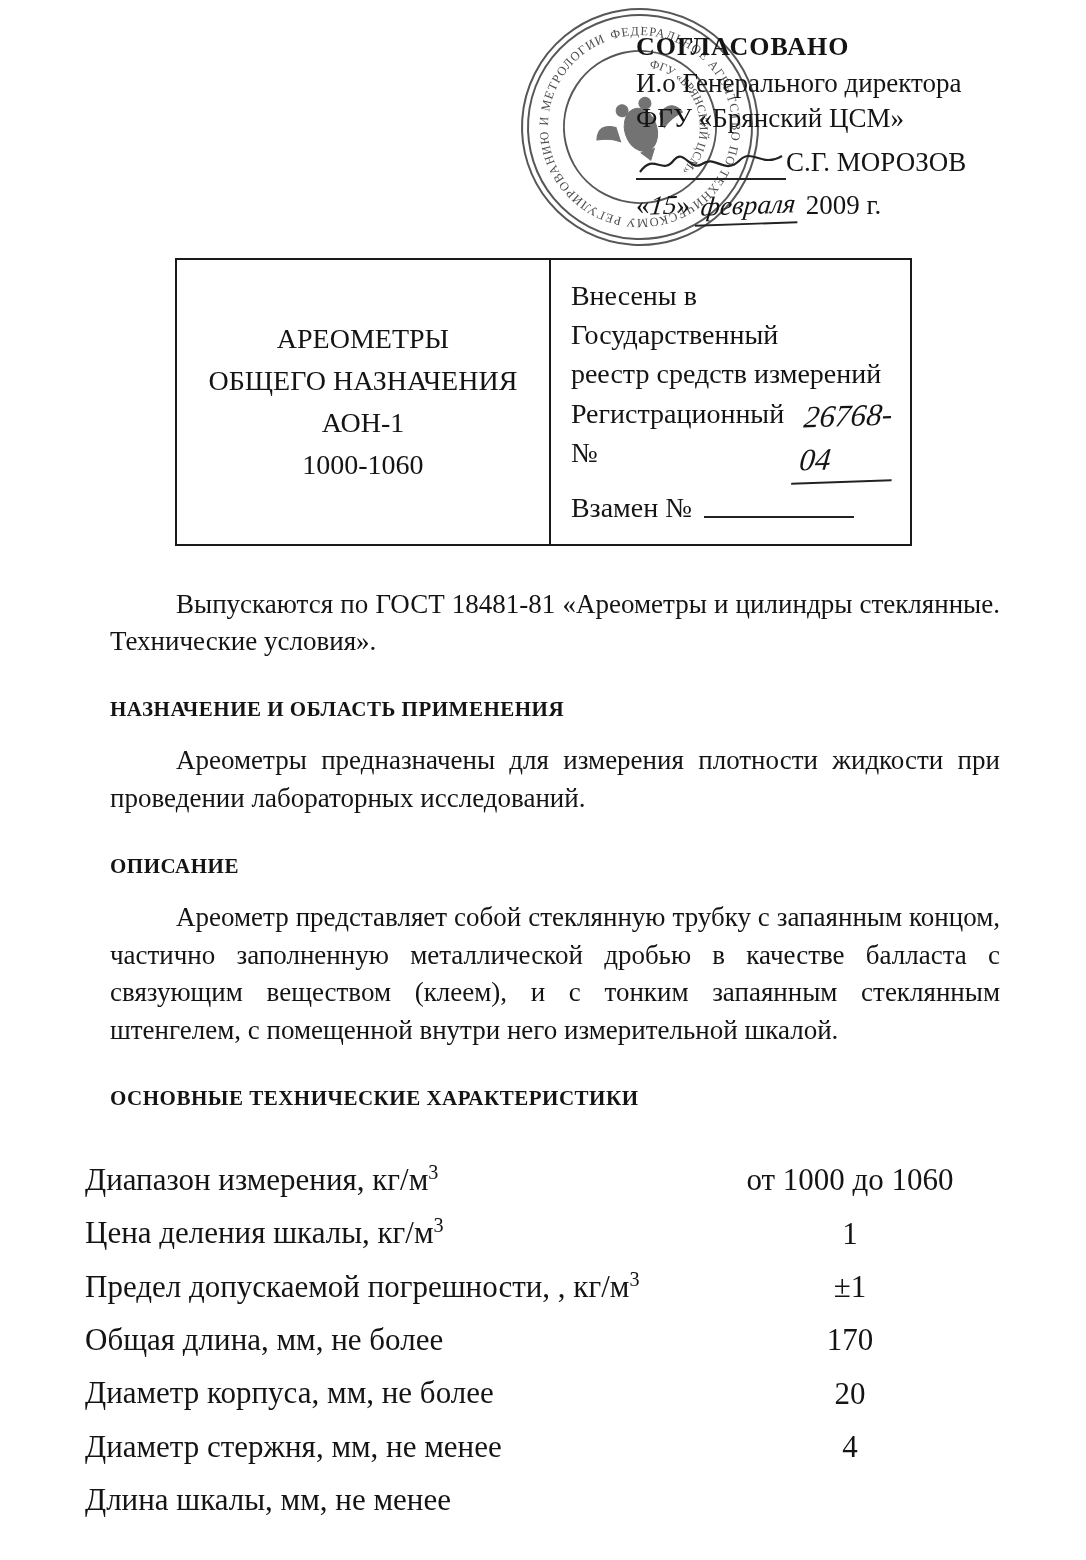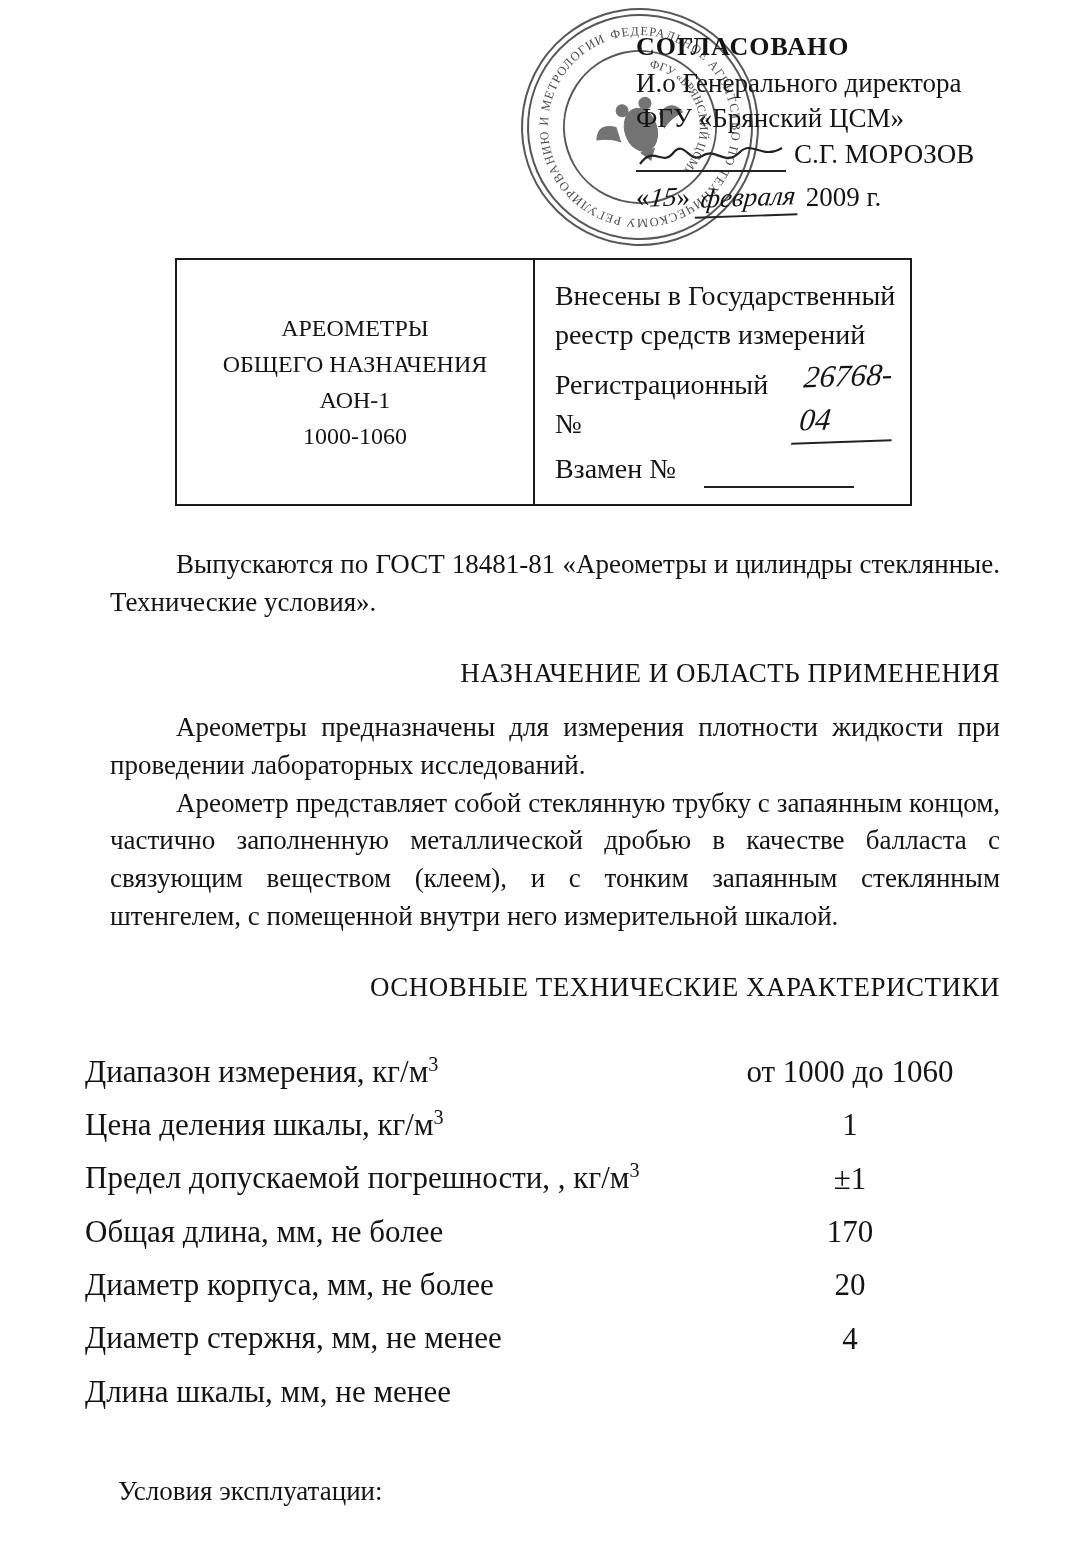--- a/index.html
+++ b/index.html
@@ -6,38 +6,38 @@
   .page{
     width:1086px;height:1560px;position:relative;background:#fff;
     font-family:"Liberation Serif","DejaVu Serif",serif;color:#141414;
     overflow:hidden;
   }
   
   .top-section{position:relative;height:258px;}
   .stamp{position:absolute;left:515px;top:2px;transform:rotate(-18deg);}
   .approval{position:absolute;left:636px;top:30px;width:445px;font-size:27px;line-height:1.3;}
   .approval-title{font-size:26px;font-weight:600;letter-spacing:1px;margin-bottom:2px;}
-  .sign-row{display:flex;align-items:flex-end;gap:8px;margin-top:0;}
+  .sign-row{display:flex;align-items:flex-end;margin-top:8px;}
   .sign-box{border-bottom:2px solid #222;width:150px;height:34px;position:relative;}
   .sign-box svg{position:absolute;left:0;bottom:-4px;}
   .handwriting{font-style:italic;display:inline-block;transform:skewX(-8deg) rotate(-2deg);}
   .date-row{margin-top:8px;}
   .month-hw{border-bottom:2px solid #222;padding:0 4px;}
   
   .title-table{margin:0 0 0 175px;width:737px;border:2px solid #1a1a1a;display:flex;box-sizing:border-box;}
-  .cell-left{width:389px;border-right:2px solid #1a1a1a;display:flex;flex-direction:column;justify-content:center;align-items:center;text-align:center;font-size:24px;line-height:1.5;padding:24px 8px;box-sizing:border-box;}
+  .cell-left{width:389px;border-right:2px solid #1a1a1a;display:flex;flex-direction:column;justify-content:center;align-items:center;text-align:center;font-size:28px;line-height:1.5;padding:24px 8px;box-sizing:border-box;}
   .cell-right{flex:1;padding:16px 14px 16px 20px;font-size:28px;line-height:1.4;}
-  .reg-line{display:flex;align-items:flex-end;gap:28px;flex-wrap:nowrap;}
+  .reg-line{display:flex;align-items:flex-start;gap:12px;flex-wrap:nowrap;}
   .reg-value{font-size:31px;border-bottom:2px solid #222;padding:0 6px;}
   .blank-line{display:inline-block;width:150px;border-bottom:2px solid #222;height:1em;vertical-align:bottom;}
   
   .content{padding:0 86px 0 110px;}
   .para{font-size:27px;line-height:1.4;text-align:justify;text-indent:66px;margin:0;}
   .para-issued{margin-top:40px;}
-  .section-heading{text-align:right;font-size:27px;font-weight:normal;letter-spacing:0.5px;margin:36px 0 20px;}
+  .section-heading{text-align:left;font-size:21px;font-weight:bold;letter-spacing:0.5px;margin:36px 0 20px;}
   
   .specs{margin-top:50px;margin-left:-25px;}
   .spec-row{display:flex;align-items:baseline;margin-bottom:16px;font-size:31px;}
   .spec-label{flex:1;}
   .spec-value{width:300px;text-align:center;}
   sup{font-size:0.65em;}
   
   .conditions{margin-top:66px;}
   .cond-title{font-size:27px;margin-left:8px;}
 </style>
@@ -115,20 +115,21 @@
   </div>
 
   <div class="content">
 
     <p class="para para-issued">Выпускаются по ГОСТ 18481-81 «Ареометры и цилиндры стеклянные. Технические условия».</p>
 
     <div class="section-heading">НАЗНАЧЕНИЕ И ОБЛАСТЬ ПРИМЕНЕНИЯ</div>
 
     <p class="para">Ареометры предназначены для измерения плотности жидкости при проведении лабораторных исследований.</p>
 
+    <div class="section-heading">ОПИСАНИЕ</div>
 
     <p class="para">Ареометр представляет собой стеклянную трубку с запаянным концом, частично заполненную металлической дробью в качестве балласта с связующим веществом (клеем), и с тонким запаянным стеклянным штенгелем, с помещенной внутри него измерительной шкалой.</p>
 
     <div class="section-heading">ОСНОВНЫЕ ТЕХНИЧЕСКИЕ ХАРАКТЕРИСТИКИ</div>
 
     <div class="specs">
       <div class="spec-row">
         <span class="spec-label"><span>Диапазон измерения, кг/м</span><sup>3</sup></span>
         <span class="spec-value">от 1000 до 1060</span>
       </div>

